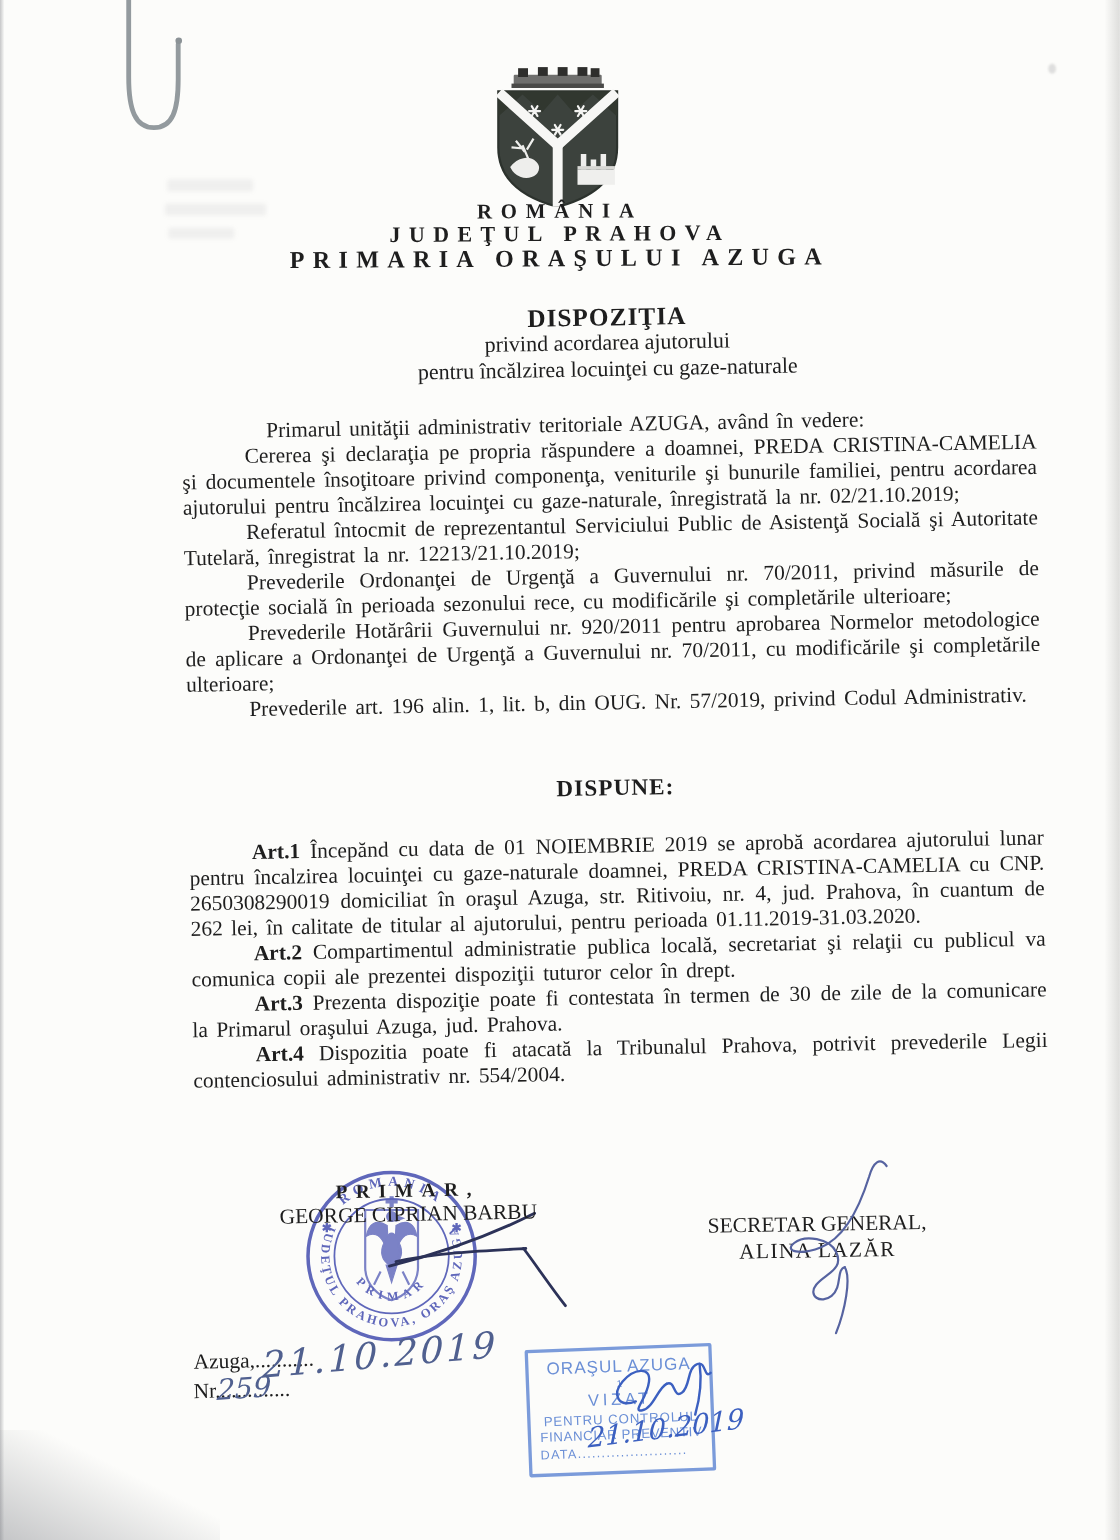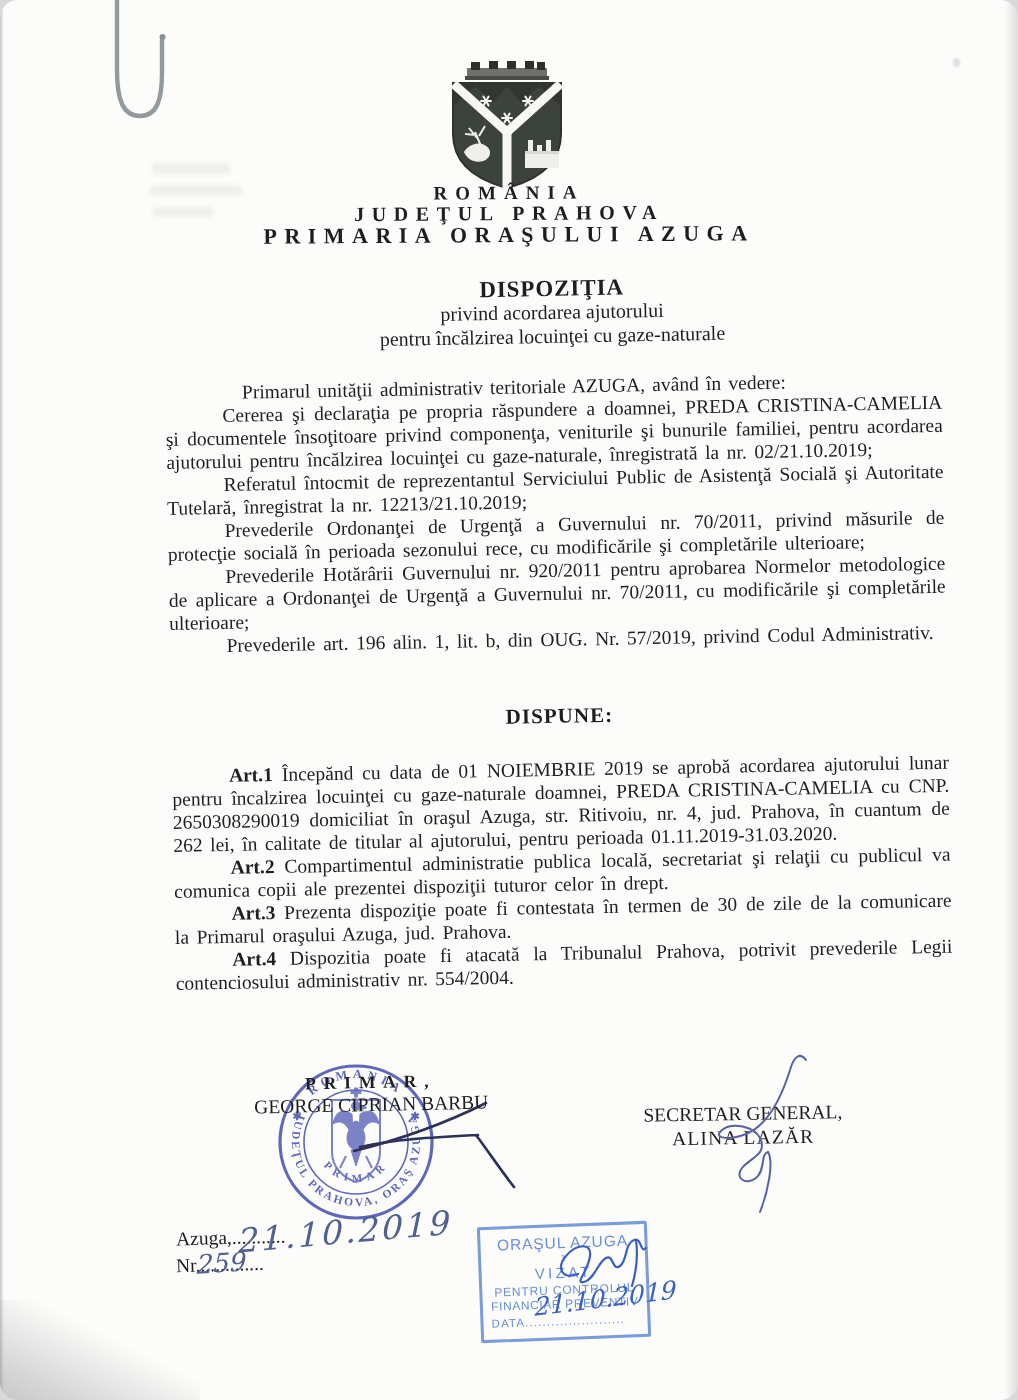--- a/index.html
+++ b/index.html
@@ -1,21 +1,20 @@
 <!DOCTYPE html>
 <html><head>
 <meta charset="utf-8">
 <style>
   html,body{margin:0;padding:0;background:#d9d9d9;}
   .page{
     position:relative; width:1018px; height:1400px; overflow:hidden;
     background:#fcfcfa;
     font-family:"Liberation Serif", serif;
     color:#1e1e1e;
-    border-radius:18px;
   }
   
   .edge-left{position:absolute;left:0;top:0;width:4px;height:100%;
     background:linear-gradient(to right, rgba(110,112,118,.38), rgba(110,112,118,0));}
   .edge-right{position:absolute;right:0;top:0;width:14px;height:100%;
     background:linear-gradient(to left, rgba(150,150,148,.30), rgba(150,150,148,0));}
   .corner-shadow{position:absolute;left:0;bottom:0;width:200px;height:100px;
     background:linear-gradient(to top right, rgba(130,132,138,.45), rgba(130,132,138,0) 60%);}
   .speck{position:absolute;left:953px;top:58px;width:7px;height:9px;border-radius:50%;
     background:rgba(90,90,95,.18);filter:blur(1px);}

